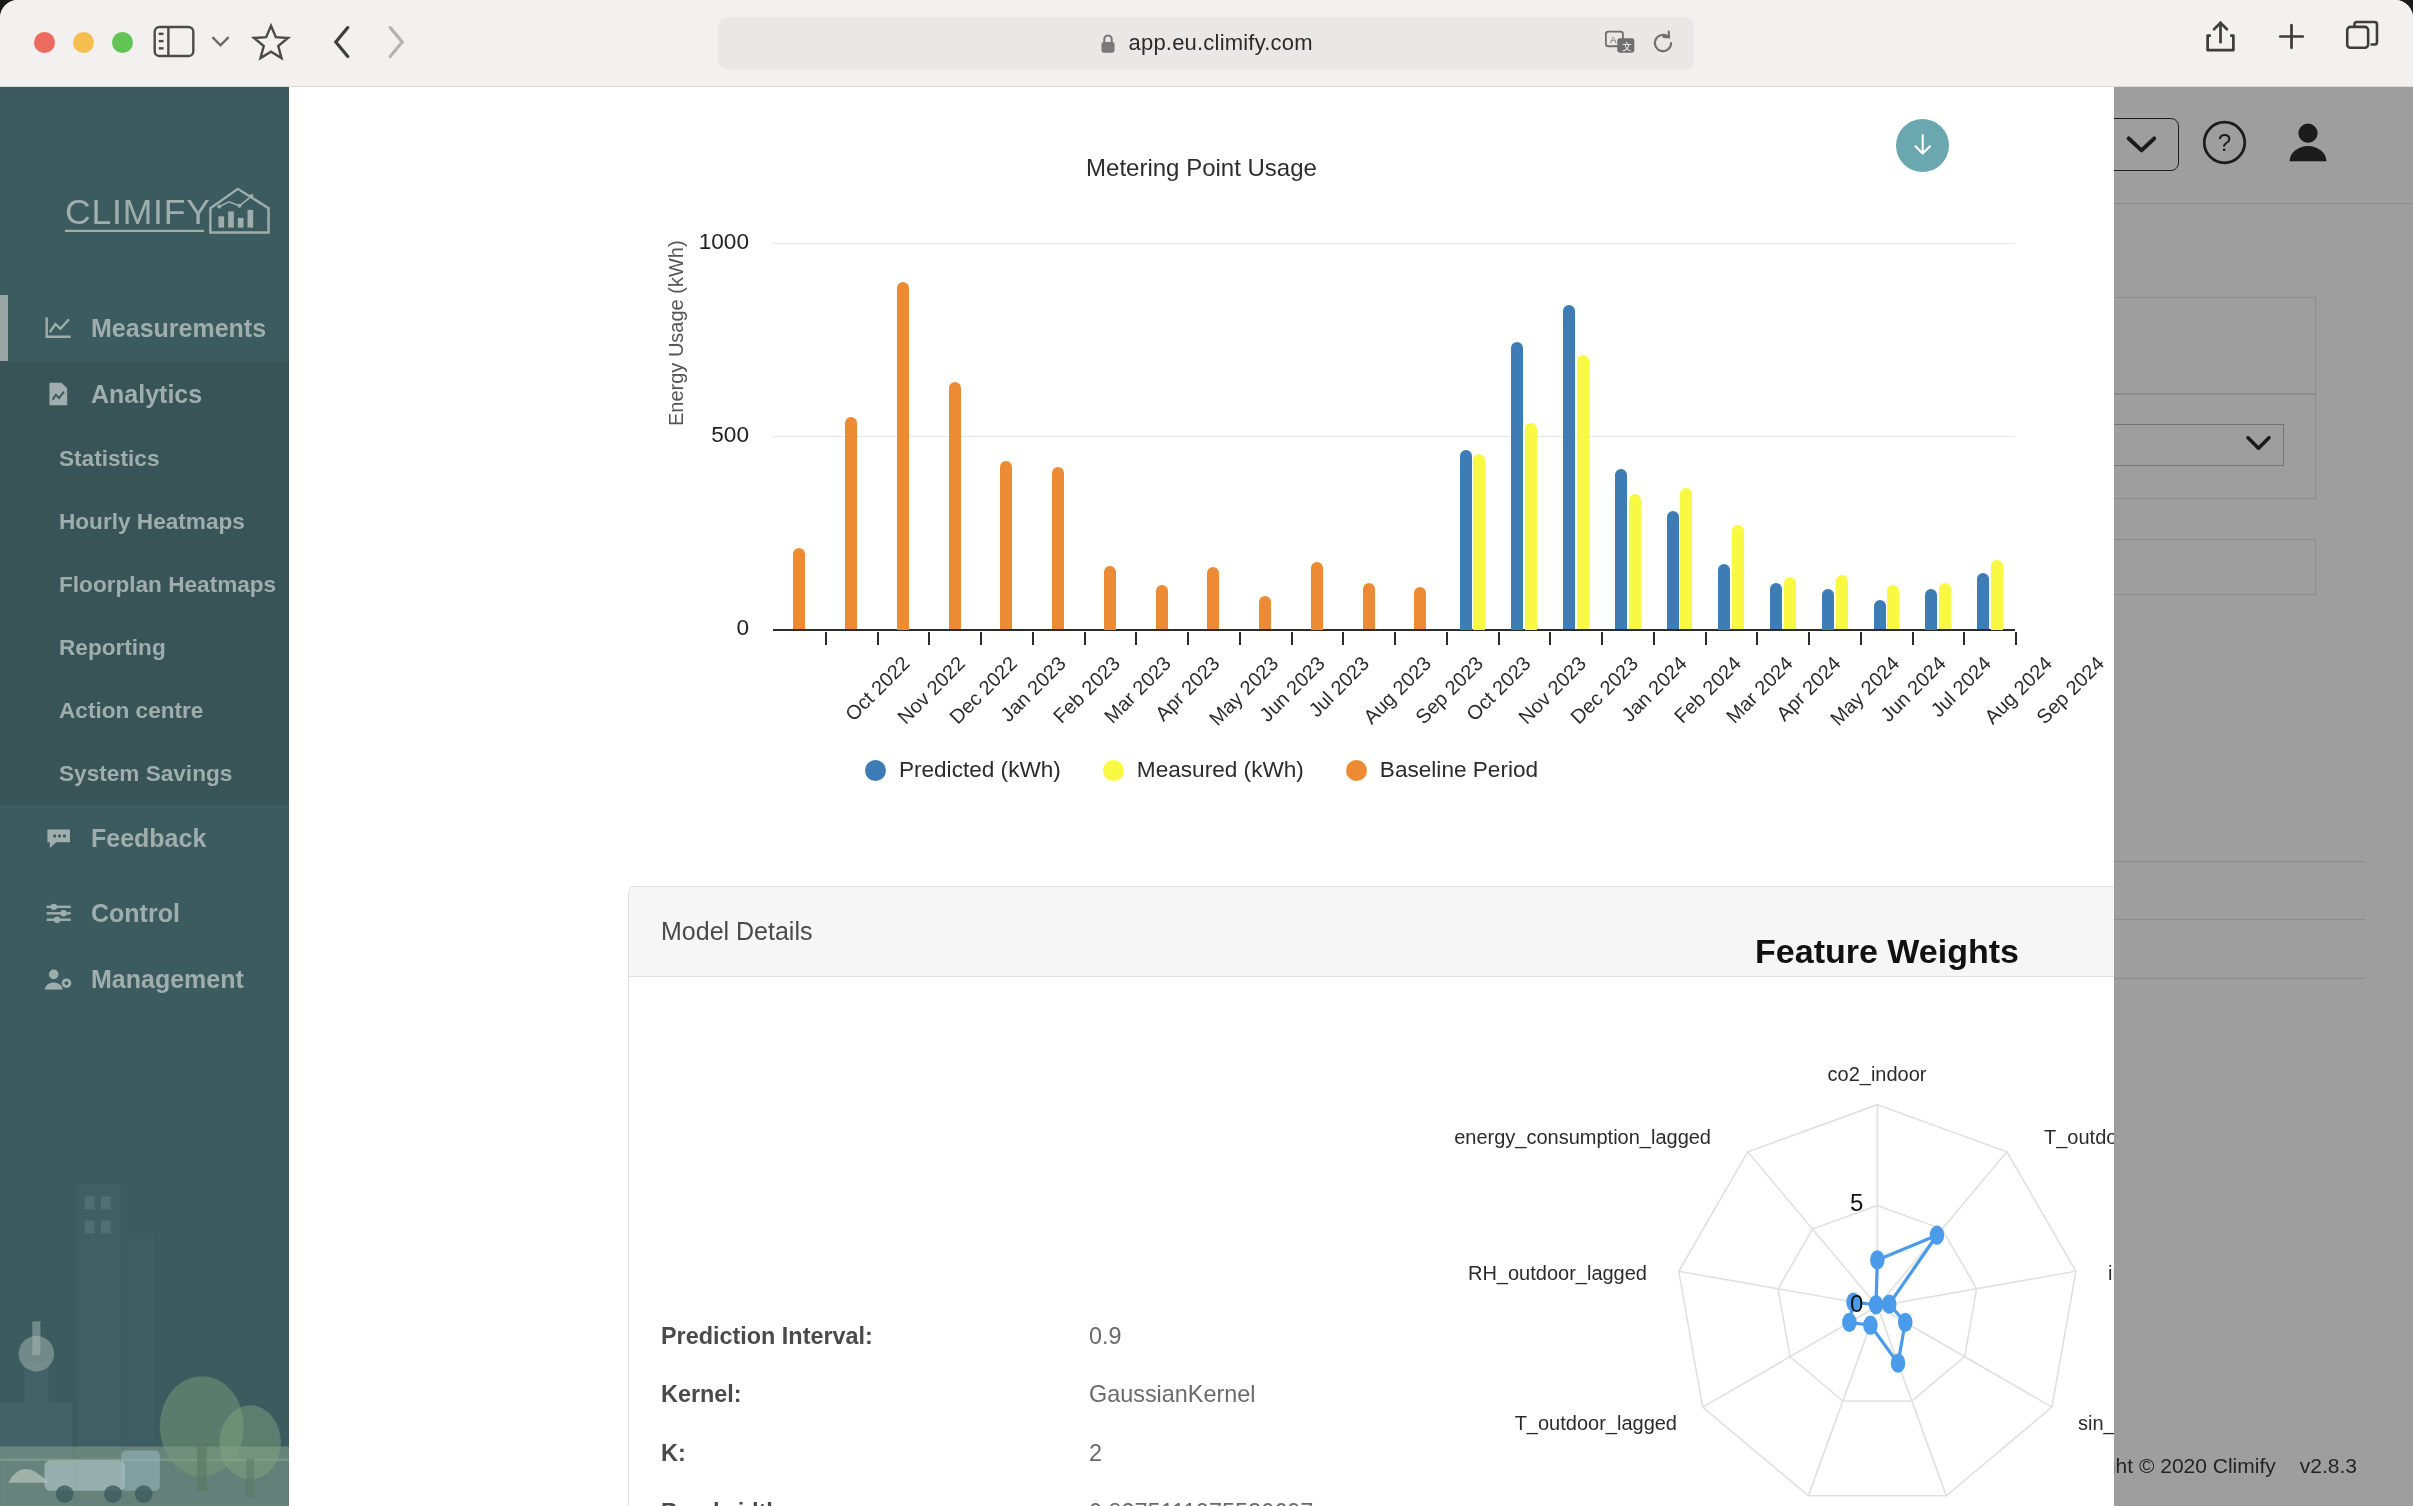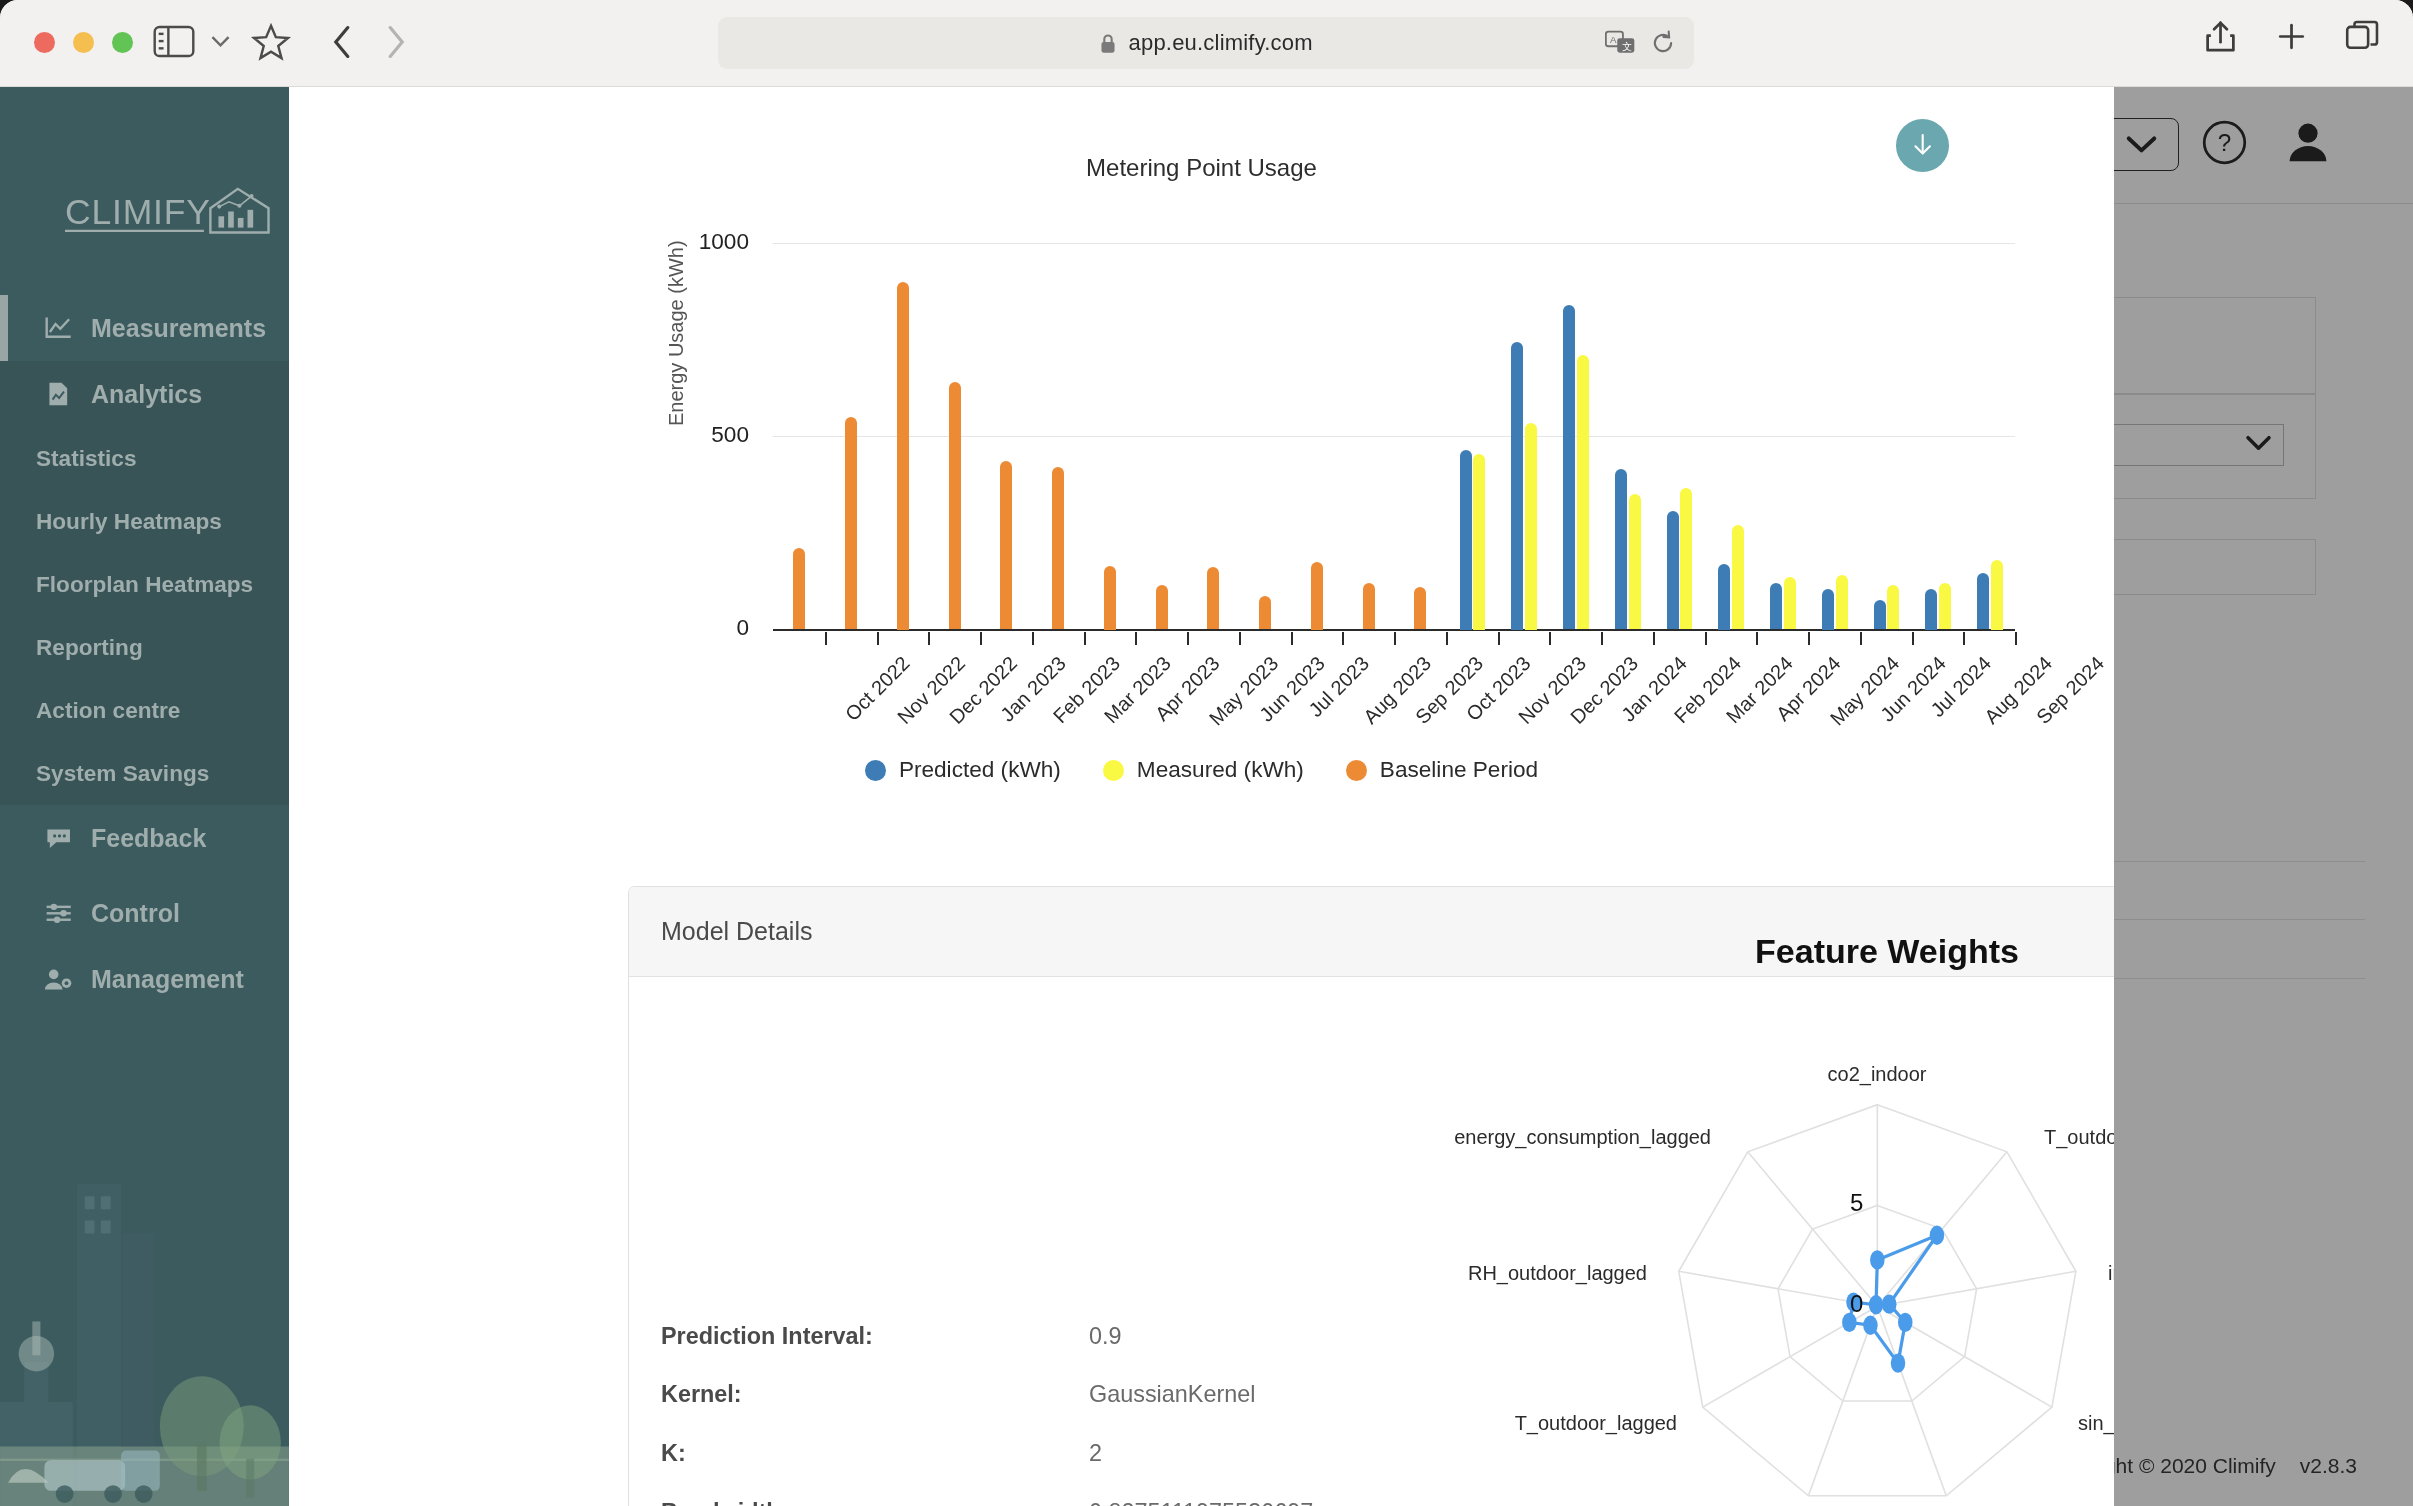--- a/index.html
+++ b/index.html
@@ -71,21 +71,21 @@
   
   .sidenav {
     position:absolute; left:0; top:0; width:289px; height:1420px;
     background:#3c5b5e; z-index:30; overflow:hidden;
   }
   .logo-wrap { position:absolute; left:65px; top:97px; width:210px; height:73px; }
   .nav-list { position:absolute; left:0; top:208px; width:289px; }
   .nav-item { display:flex; align-items:center; gap:18px; padding:0 0 0 44px; height:66px; color:#9fadad; font-size:25px; font-weight:bold; }
   .nav-item .nic { width:29px; height:27.4px; display:flex; align-items:center; justify-content:center; }
   .nav-item.active-group { background:#395457; }
-  .nav-sub { height:63px; display:flex; align-items:center; padding-left:36px; color:#9fadad; font-size:22.6px; font-weight:bold; background:#395457; }
+  .nav-sub { height:63px; display:flex; align-items:center; padding-left:59px; color:#9fadad; font-size:22.6px; font-weight:bold; background:#395457; }
   .group-bar { position:absolute; left:0; width:8px; background:#9aa5a5; }
 
   .city { position:absolute; left:0; bottom:0; width:289px; height:347px; opacity:.95;}
 
   
   .modal {
     position:absolute; left:289px; top:0; width:1825px; height:1420px;
     background:#ffffff; z-index:40; overflow:hidden;
   }
   .chart-title { position:absolute; top:39px; left:0; width:1825px; text-align:center; font-size:24px; color:#2d2d2d;margin-top:28px; }

